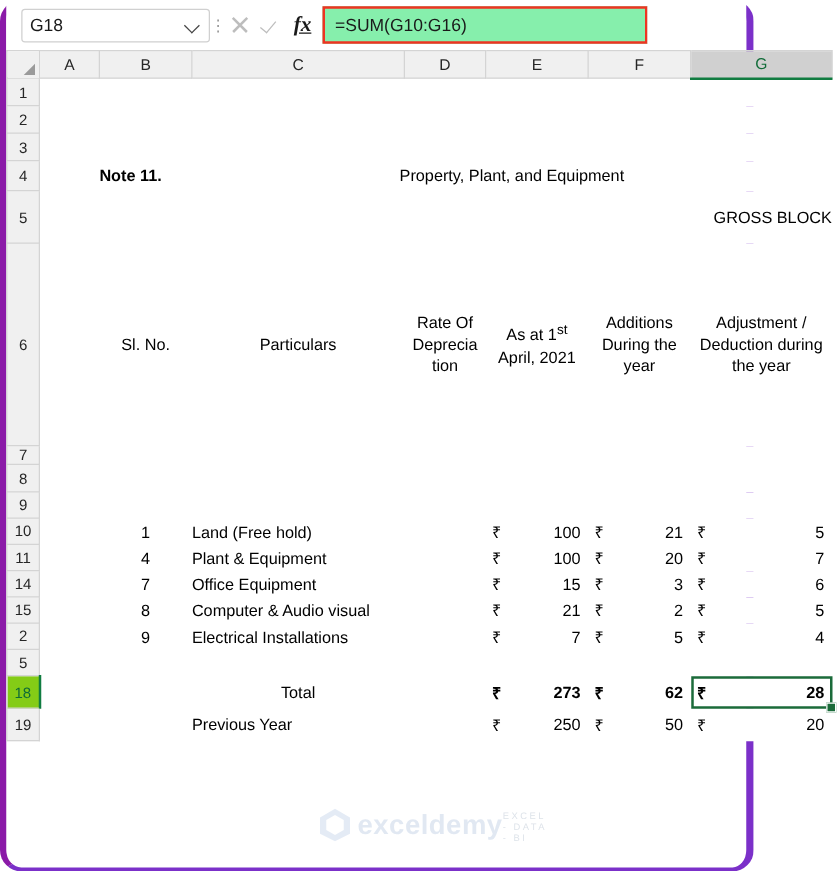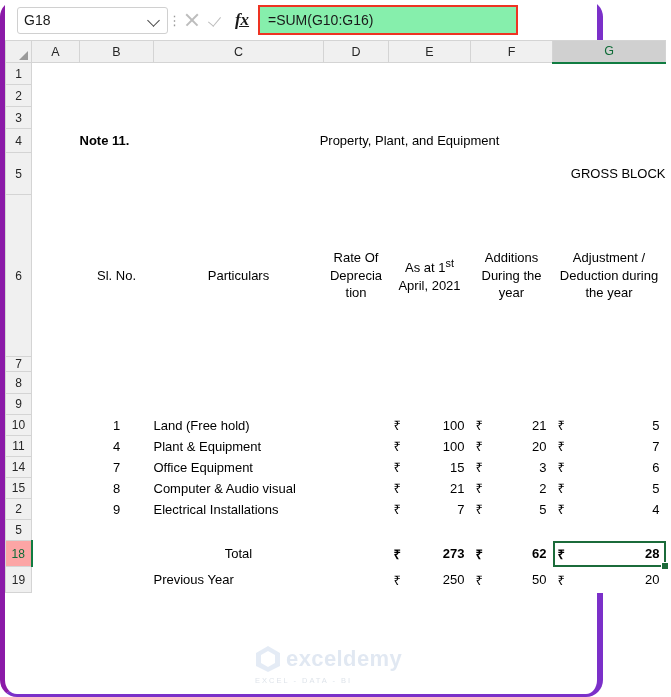--- a/index.html
+++ b/index.html
@@ -145,21 +145,21 @@
   td.rowhdr {
     width: 26px;
     background: #f0f0f0;
     border: 1px solid #d4d4d4;
     font-size: 12px;
     color: #262626;
     text-align: center;
     vertical-align: middle;
   }
   td.rowhdr.sel {
-    background: #fca5a5;
+    background: #84cc16;
     color: #0f6b37;
     border-right: 2px solid #107c41;
   }
   
   td.cell {
     background: #ffffff;
     border: none;
     font-size: 13px;
     color: #000;
     vertical-align: middle;
@@ -224,22 +224,22 @@
     border: 1px solid #ffffff;
   }
   
   .wm {
     position: absolute;
     left: 250px; top: 645px;
     width: 185px;
     pointer-events: none;
     opacity: .55;
     display: flex;
-    flex-direction: column;
-    align-items: flex-start;
+    flex-direction: row;
+    align-items: center;
   }
   .wm-row { display: flex; align-items: center; gap: 5px; }
   .wm-logo { width: 26px; height: 28px; }
   .wm-name {
     font-size: 22px;
     color: #c9d6e8;
     font-weight: bold;
     letter-spacing: .4px;
     line-height: 1;
   }

